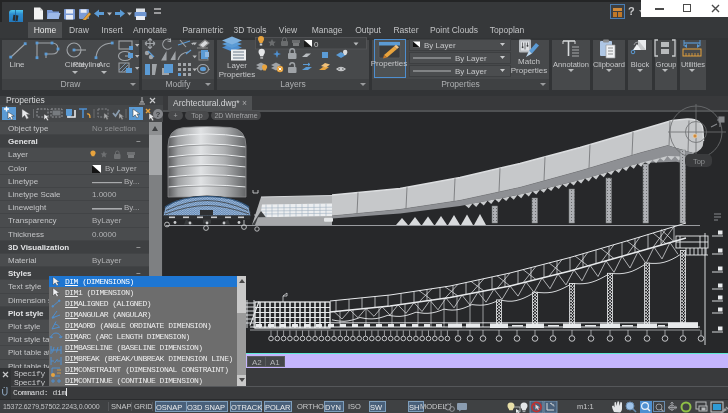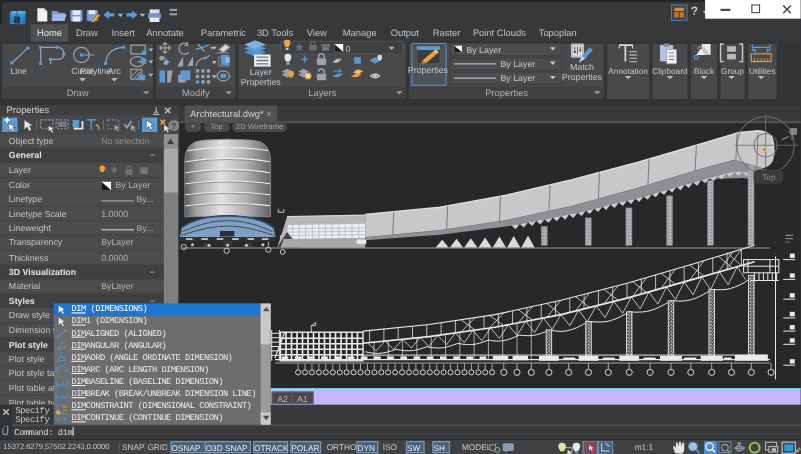--- a/index.html
+++ b/index.html
@@ -496,21 +496,21 @@
       </div>
  <div class="prow" style="top:132.0px;">
         <span class="lab">Material</span>
         <span class="val">ByLayer</span>
       </div>
  <div class="prow hdr" style="top:145.2px;">
         <span class="lab">Styles</span>
         <span class="minus">−</span>
       </div>
  <div class="prow" style="top:158.4px;">
-        <span class="lab">Draw style</span>
+        <span class="lab">Text style</span>
       </div>
  <div class="prow" style="top:171.6px;">
         <span class="lab">Dimension style</span>
       </div>
  <div class="prow hdr" style="top:184.8px;">
         <span class="lab">Plot style</span>
       </div>
  <div class="prow" style="top:198.0px;">
         <span class="lab">Plot style</span>
       </div>
@@ -856,21 +856,21 @@
  <div class="sbtn" style="left:134px;width:16px;">GRID</div>
  <div class="ssep" style="left:152px;"></div>
  <div class="sbtn on" style="left:155px;width:47px;">OSNAP</div>
  <div class="sbtn on" style="left:186px;width:42px;">O3D SNAP</div>
  <div class="sbtn on" style="left:230px;width:32px;">OTRACK</div>
  <div class="sbtn on" style="left:264px;width:28px;">POLAR</div>
  <div class="sbtn" style="left:297px;width:23px;">ORTHO</div>
  <div class="sbtn on" style="left:324px;width:20px;">DYN</div>
  <div class="sbtn" style="left:348px;width:14px;">ISO</div>
  <div class="sbtn on" style="left:369px;width:17px;">SW</div>
- <div class="sbtn on" style="left:393px;width:16px;">SH</div>
+ <div class="sbtn on" style="left:408px;width:16px;">SH</div>
  <div class="abs" style="left:420px;top:2px;font-size:7.5px;color:#C9CACB;">MODEL</div>
  <svg class="abs" style="left:443px;top:1px" width="280" height="12" viewBox="0 0 280 12">
   <g stroke="#9A9CA0" fill="none" stroke-width="0.9">
    <circle cx="5" cy="6" r="3"></circle>
         <circle cx="9" cy="8" r="2.4"></circle>
         <path d="M2,3 l2,2 M8,2 l-1,2"></path>
   </g>
   <rect x="14" y="2" width="10" height="7" rx="1" fill="#8A9CB0"></rect>
       <path d="M16,10 l3,-2 h4" stroke="#8A9CB0" fill="none"></path>
 

